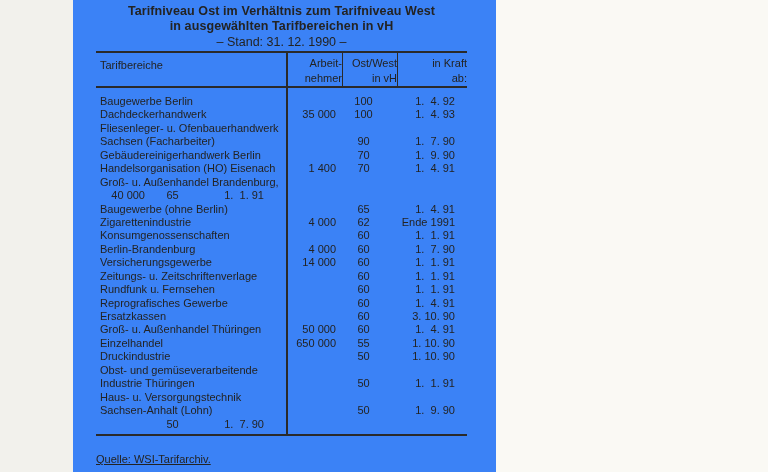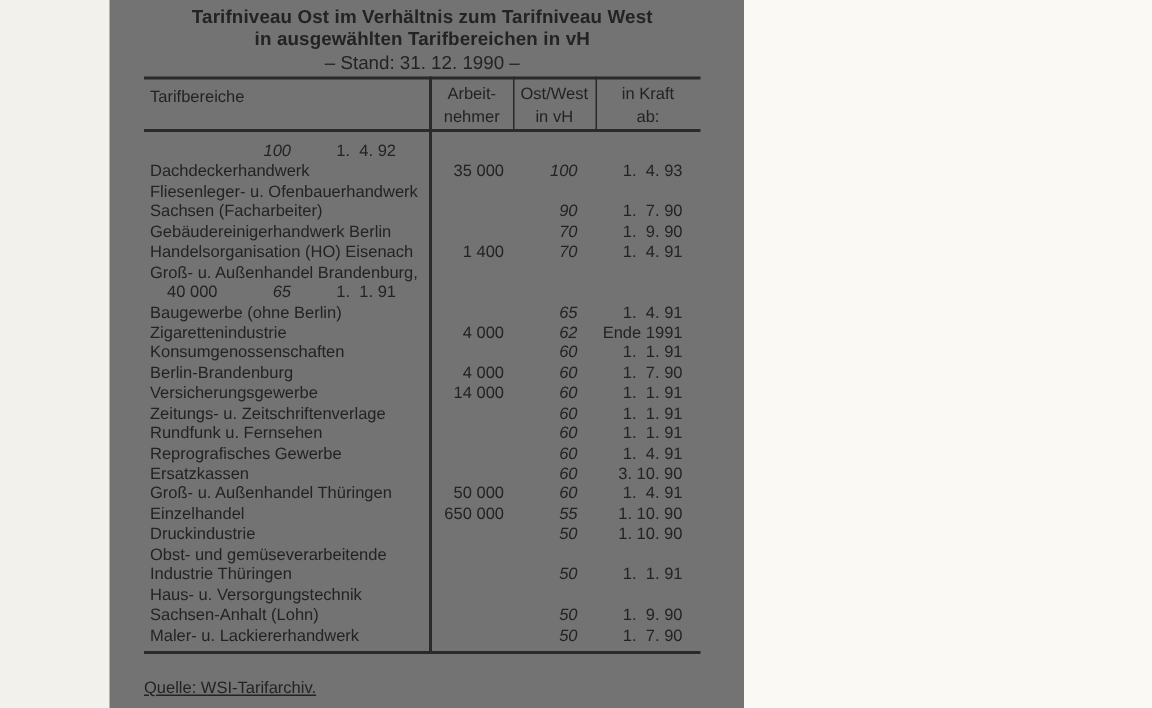--- a/index.html
+++ b/index.html
@@ -9,21 +9,21 @@
     background: #f2f1ec;
     position: relative;
     overflow: hidden;
   }
   .bg-right {
     position: absolute; left: 496px; top: 0; width: 272px; height: 472px;
     background: #faf9f4;
   }
   .paper {
     position: absolute; left: 73px; top: 0; width: 423px; height: 472px;
-    background: #737373;
+    background: #3b82f6;
     color: #232323;
   }
   .title-block {
     position: absolute; left: 23px; top: 4px; width: 371px;
     text-align: center;
   }
   .title-line { font-size: 12.5px; font-weight: bold; line-height: 15px; letter-spacing: 0.1px; }
   .title-sub  { font-size: 12.5px; font-weight: normal; line-height: 15px; margin-top: 1px; }
   .table {
     position: absolute; left: 23px; top: 51px; width: 371px;
@@ -32,31 +32,31 @@
     display: flex;
     border-top: 2px solid #2a2a2a;
     border-bottom: 2px solid #2a2a2a;
     height: 37px;
   }
   .th { font-size: 11px; line-height: 14.5px; padding-top: 3px; }
   .th.c1 { width: 191px; padding-left: 4px; padding-top: 5px; }
   .th.c2 { width: 55px; text-align: center; }
   .th.c3 { width: 55px; text-align: center; }
   .th.c4 { width: 70px; text-align: center; }
-  .th span { display: block; }
+  .th span { display: block; text-align: right; }
   .tbody {
     padding-top: 7px;
     padding-bottom: 3px;
     border-bottom: 2px solid #2a2a2a;
   }
   .tr { display: flex; height: 13.45px; }
   .td { font-size: 11px; line-height: 13.45px; white-space: nowrap; }
   .td.c1 { width: 191px; padding-left: 4px; }
   .td.c2 { width: 55px; text-align: right; padding-right: 6px; }
-  .td.c3 { width: 55px; text-align: right; padding-right: 12px; font-style: italic; }
+  .td.c3 { width: 55px; text-align: center; padding-right: 12px; }
   .td.c4 { width: 70px; text-align: right; padding-right: 12px; white-space: pre; }
   .vline { position: absolute; background: #2a2a2a; width: 1.5px; top: 0; }
   .vline-full { left: 190px; height: 100%; }
   .vline-h1 { left: 245.5px; height: 37px; }
   .vline-h2 { left: 300.5px; height: 37px; }
   .source {
     position: absolute; left: 23px; top: 453px;
     font-size: 11px; line-height: 13px; text-decoration: underline;
   }
 </style>
@@ -84,20 +84,21 @@
         <span>Ost/West</span>
         <span>in vH</span>
       </div>
       <div class="th c4">
         <span>in Kraft</span>
         <span>ab:</span>
       </div>
     </div>
     <div class="tbody">
         <div class="tr">
+          <div class="td c1">Baugewerbe Berlin</div>
           <div class="td c2"></div>
           <div class="td c3">100</div>
           <div class="td c4">1.  4. 92</div>
         </div>
         <div class="tr">
           <div class="td c1">Dachdeckerhandwerk</div>
           <div class="td c2">35 000</div>
           <div class="td c3">100</div>
           <div class="td c4">1.  4. 93</div>
         </div>
@@ -226,21 +227,20 @@
           <div class="td c3"></div>
           <div class="td c4"></div>
         </div>
         <div class="tr">
           <div class="td c1">Sachsen-Anhalt (Lohn)</div>
           <div class="td c2"></div>
           <div class="td c3">50</div>
           <div class="td c4">1.  9. 90</div>
         </div>
         <div class="tr">
-          <div class="td c1">Maler- u. Lackiererhandwerk</div>
           <div class="td c2"></div>
           <div class="td c3">50</div>
           <div class="td c4">1.  7. 90</div>
         </div>
       </div>
     <div class="vline vline-full"></div>
     <div class="vline vline-h1"></div>
     <div class="vline vline-h2"></div>
   </div>
 

